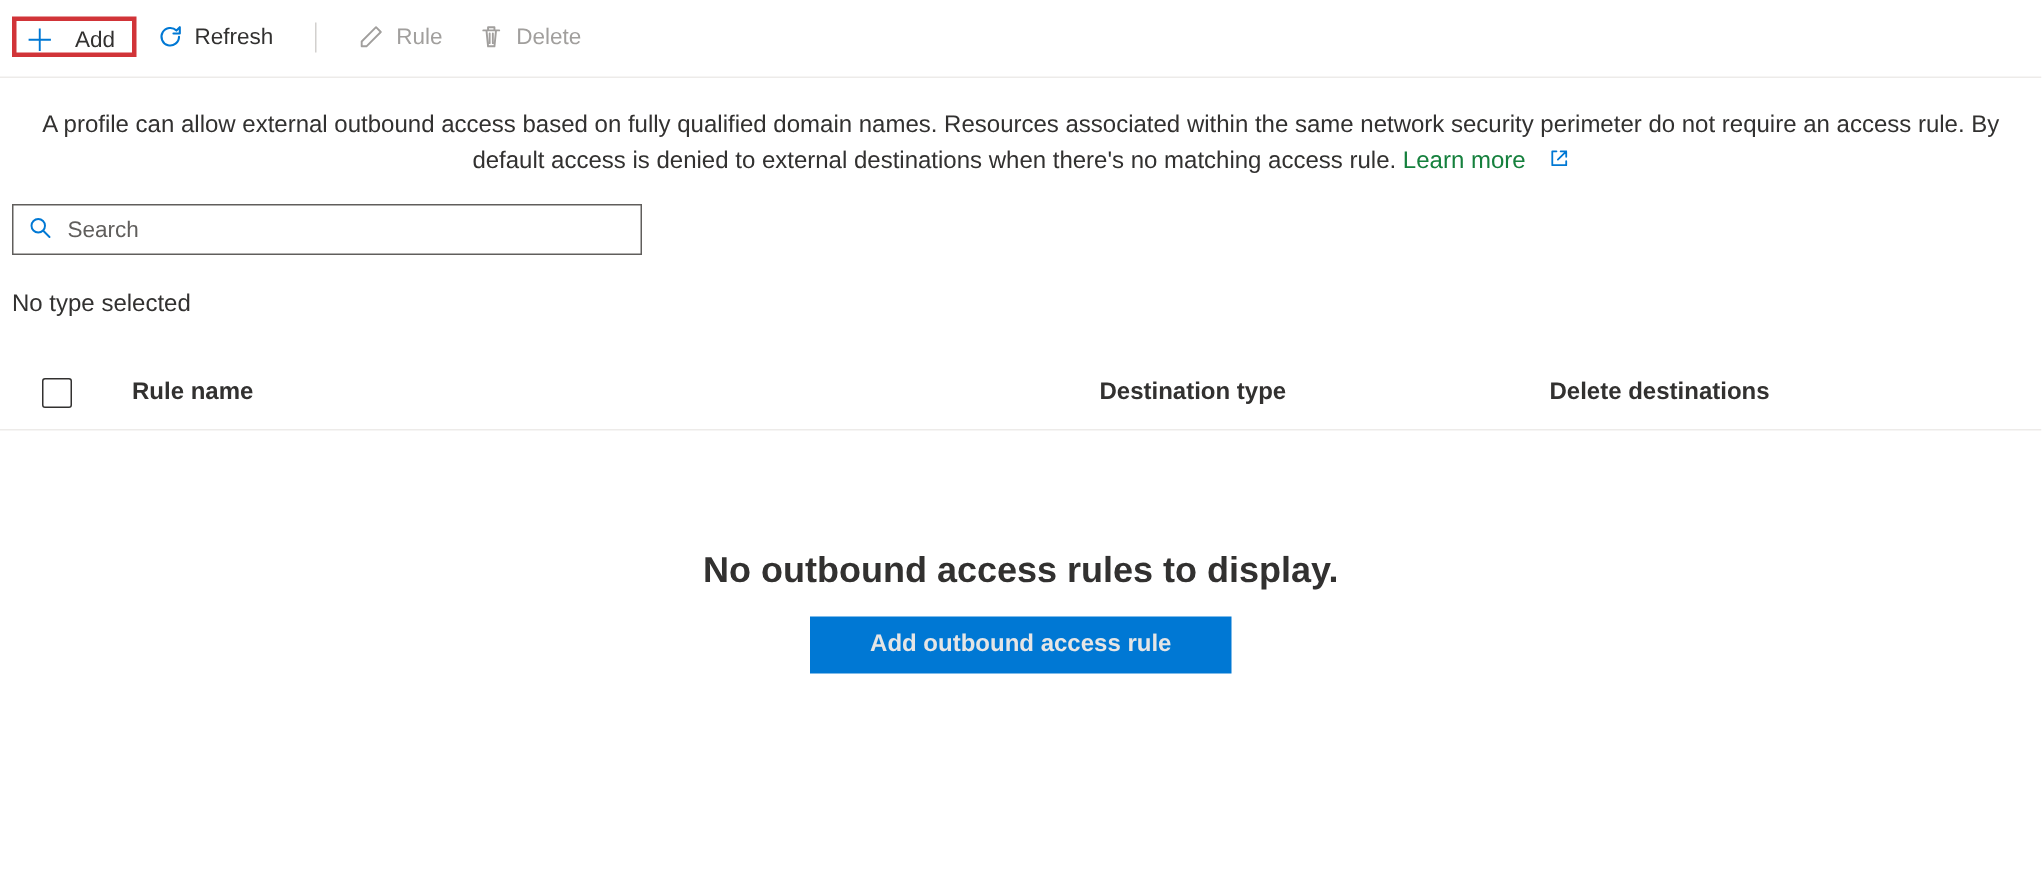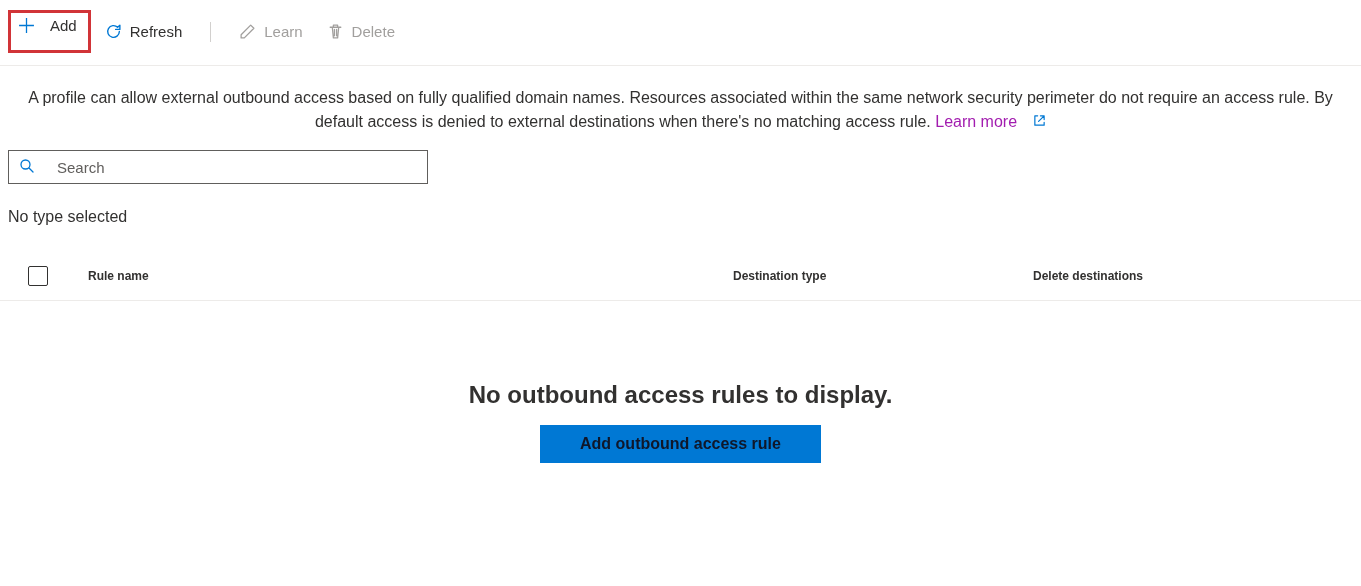--- a/index.html
+++ b/index.html
@@ -24,21 +24,21 @@
       padding: 6px 10px;
       background: transparent;
       border: none;
       cursor: pointer;
       font-size: 15px;
       color: #323130;
       font-family: inherit;
     }
     .toolbar-btn.highlight {
       border: 3px solid #d13438;
-      padding: 4px 11px 16px 7px;
+      padding: 4px 11px 0 7px;
       gap: 15px;
     }
     .toolbar-btn.disabled {
       color: #a19f9d;
       cursor: default;
     }
     .toolbar-btn svg { display: block; }
     .toolbar-sep {
       width: 1px;
       height: 20px;
@@ -46,37 +46,37 @@
       margin: 0 14px;
     }
     .description {
       padding: 20px 8px 0;
       font-size: 16px;
       line-height: 1.5;
       color: #323130;
       text-align: center;
     }
     .learn-more {
-      color: #a21caf;
+      color: #15803d;
       text-decoration: none;
       display: inline-flex;
       align-items: center;
       gap: 16px;
     }
     .search-wrap {
       padding: 16px 8px 0;
     }
     .search-box {
       display: flex;
       align-items: center;
       width: 420px;
       height: 34px;
       border: 1px solid #605e5c;
       padding: 0 10px;
-      gap: 22px;
+      gap: 10px;
     }
     .search-box input {
       border: none;
       outline: none;
       flex: 1;
       font-size: 15px;
       font-family: inherit;
       color: #323130;
     }
     .search-box input::placeholder { color: #605e5c; }
@@ -84,21 +84,21 @@
       padding: 24px 8px 0;
       font-size: 16px;
       color: #323130;
     }
     .table-head {
       display: flex;
       align-items: center;
       padding: 40px 8px 14px;
       border-bottom: 1px solid #edebe9;
       font-weight: 600;
-      font-size: 12px;
+      font-size: 16px;
     }
     .col-chk {
       width: 60px;
       display: flex;
       justify-content: center;
     }
     .chk {
       width: 20px;
       height: 20px;
       border: 1px solid #323130;
@@ -119,21 +119,21 @@
       color: #323130;
       margin-bottom: 16px;
     }
     .empty-desc {
       font-size: 16px;
       color: #323130;
       margin-bottom: 32px;
     }
     .primary-btn {
       background: #0078d4;
-      color: #0f172a;
+      color: #e5e5e5;
       border: none;
       padding: 10px 40px;
       font-size: 16px;
       font-weight: 600;
       cursor: pointer;
       font-family: inherit;
     }
   </style>
 </head>
 <body>
@@ -155,21 +155,21 @@
     </span>
     <span>Refresh</span>
   </button>
   <div class="toolbar-sep"></div>
   <button class="toolbar-btn disabled">
     <span>
       <svg width="17" height="17" viewBox="0 0 16 16">
           <path d="M11 2l3 3-9 9H2v-3l9-9z" stroke="#a19f9d" stroke-width="1.2" fill="none" stroke-linejoin="round"></path>
         </svg>
     </span>
-    <span>Learn</span>
+    <span>Rule</span>
   </button>
   <button class="toolbar-btn disabled">
     <span>
       <svg width="17" height="17" viewBox="0 0 16 16">
           <path d="M3 4h10M6 4V2h4v2M5 4l1 10h4l1-10M7 6v6M9 6v6" stroke="#a19f9d" stroke-width="1.2" fill="none" stroke-linecap="round" stroke-linejoin="round"></path>
         </svg>
     </span>
     <span>Delete</span>
   </button>
 </div>

